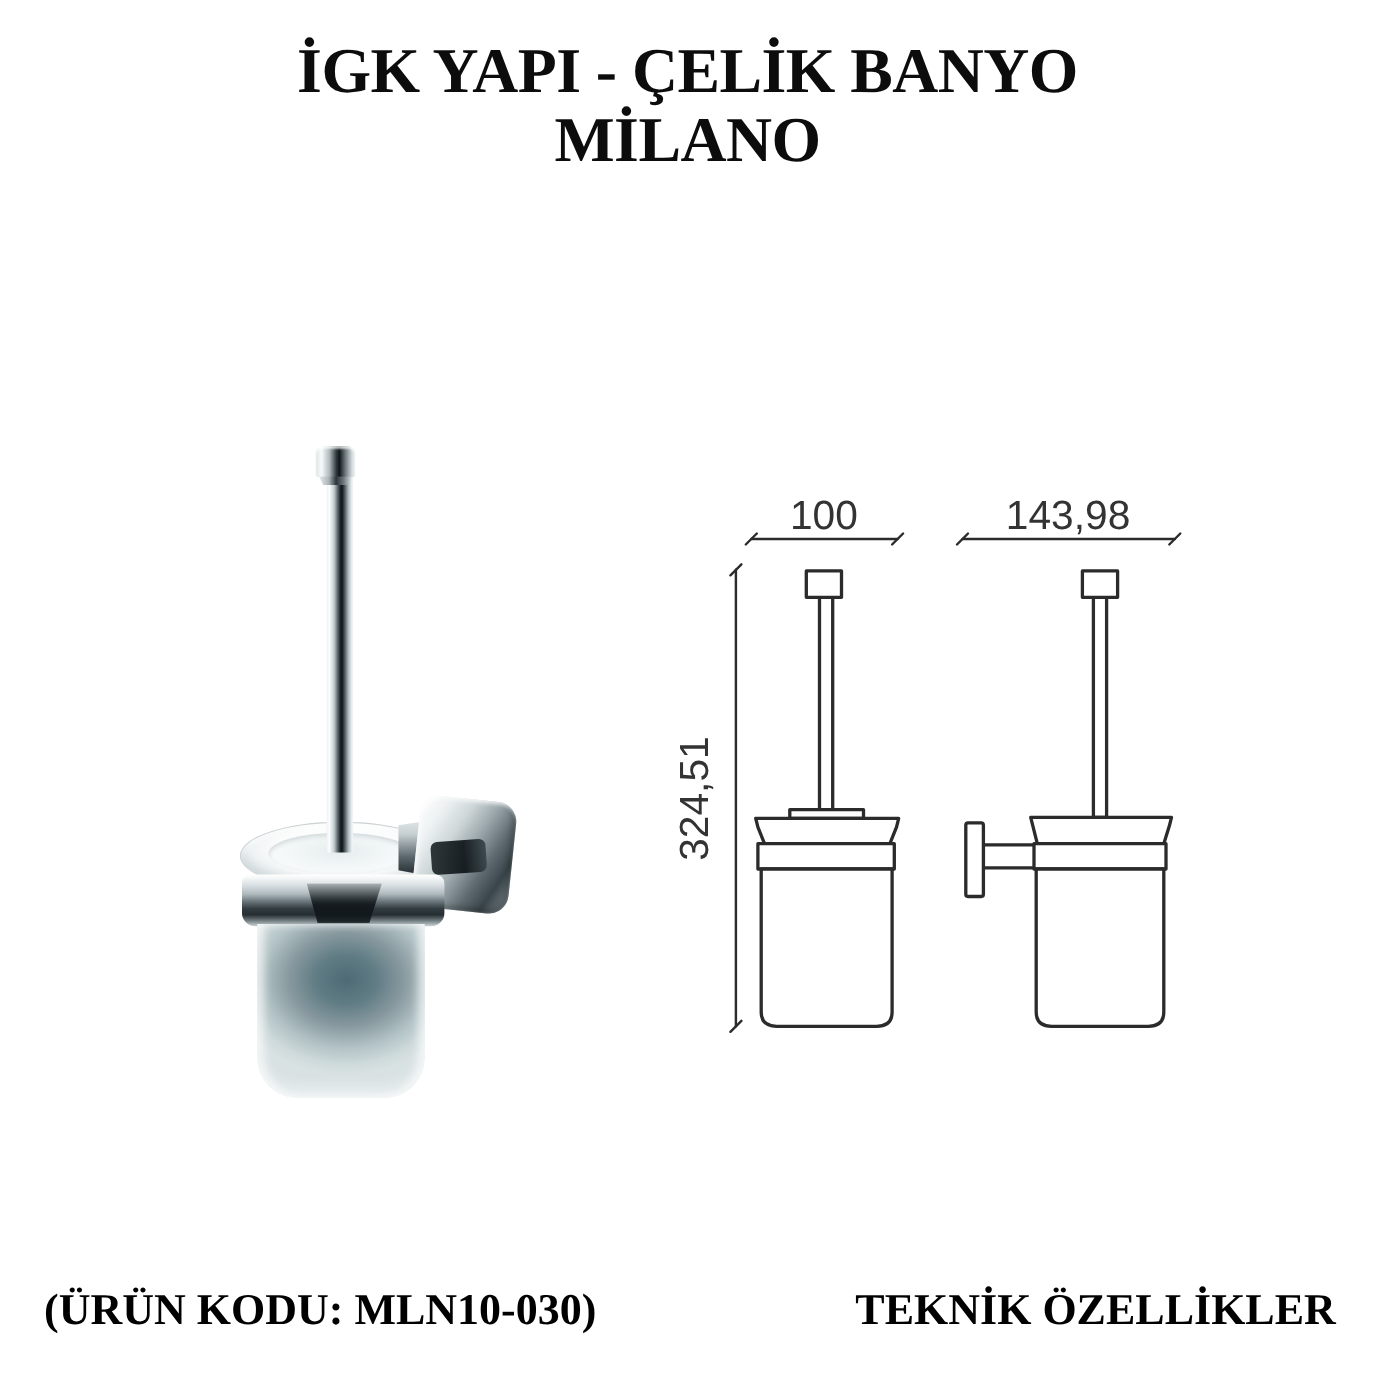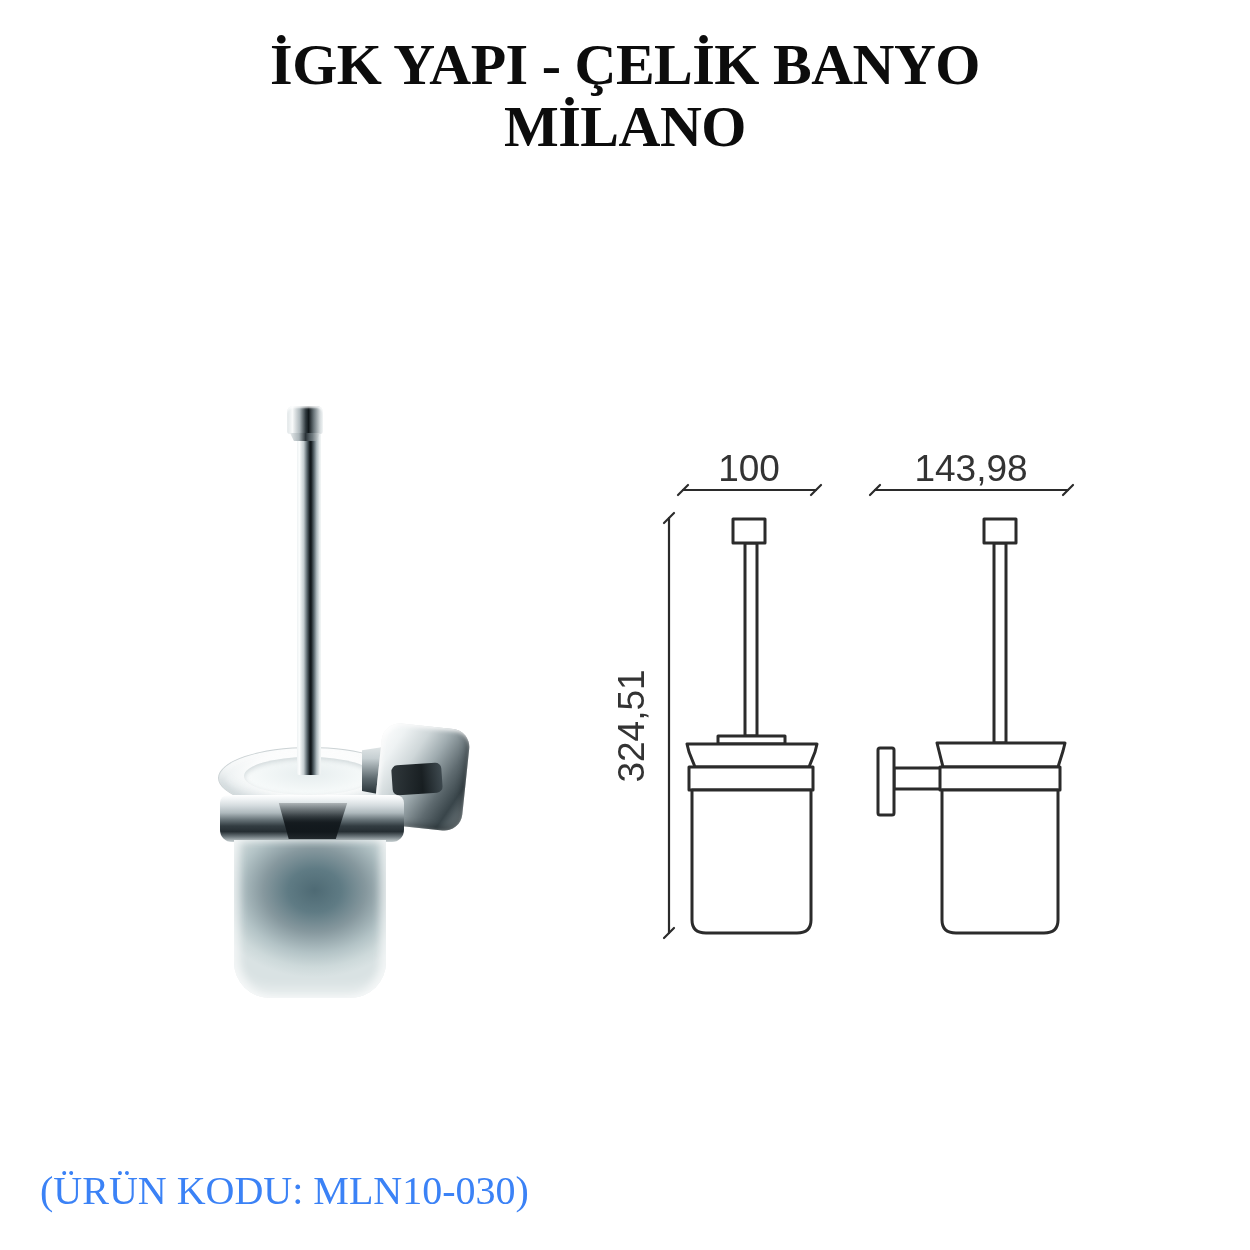--- a/index.html
+++ b/index.html
@@ -10,21 +10,21 @@
   
   .title-block{
     position:absolute;top:34px;left:0;width:1250px;text-align:center;
     font-weight:bold;color:#0c0c0c;
   }
   .title-line{
     font-size:58px;line-height:62px;letter-spacing:-0.5px;white-space:nowrap;
   }
   
   .footer-text{
-    position:absolute;top:1167px;font-weight:normal;color:#3b82f6;
+    position:absolute;top:1167px;font-weight:bold;color:#000000;
     font-size:40px;line-height:48px;text-align:center;white-space:nowrap;
   }
   #product-code{left:40px;width:480px;}
   #section-label{left:760px;width:472px;}
   
   .photo{position:absolute;left:0;top:0;width:1250px;height:1250px;pointer-events:none;}
   .photo > div{position:absolute;}
   .p-rim{
     left:218px;top:747px;width:182px;height:60px;border-radius:50%;
     background:radial-gradient(ellipse at 50% 40%, #ffffff 0%, #fbfcfc 45%, #eef2f3 65%, #dde4e5 82%, #ccd4d6 100%);
@@ -145,14 +145,15 @@
     </g>
 
     <g text-anchor="middle" fill="#333333">
       <text x="149" y="51">100</text>
       <text x="371" y="51">143,98</text>
       <text x="44" y="296" transform="rotate(-90 44 296)">324,51</text>
     </g>
   </svg>
 
   <div id="product-code" class="footer-text">(ÜRÜN KODU: MLN10-030)</div>
+  <div id="section-label" class="footer-text">TEKNİK ÖZELLİKLER</div>
 
 </div>
 
 </body></html>

